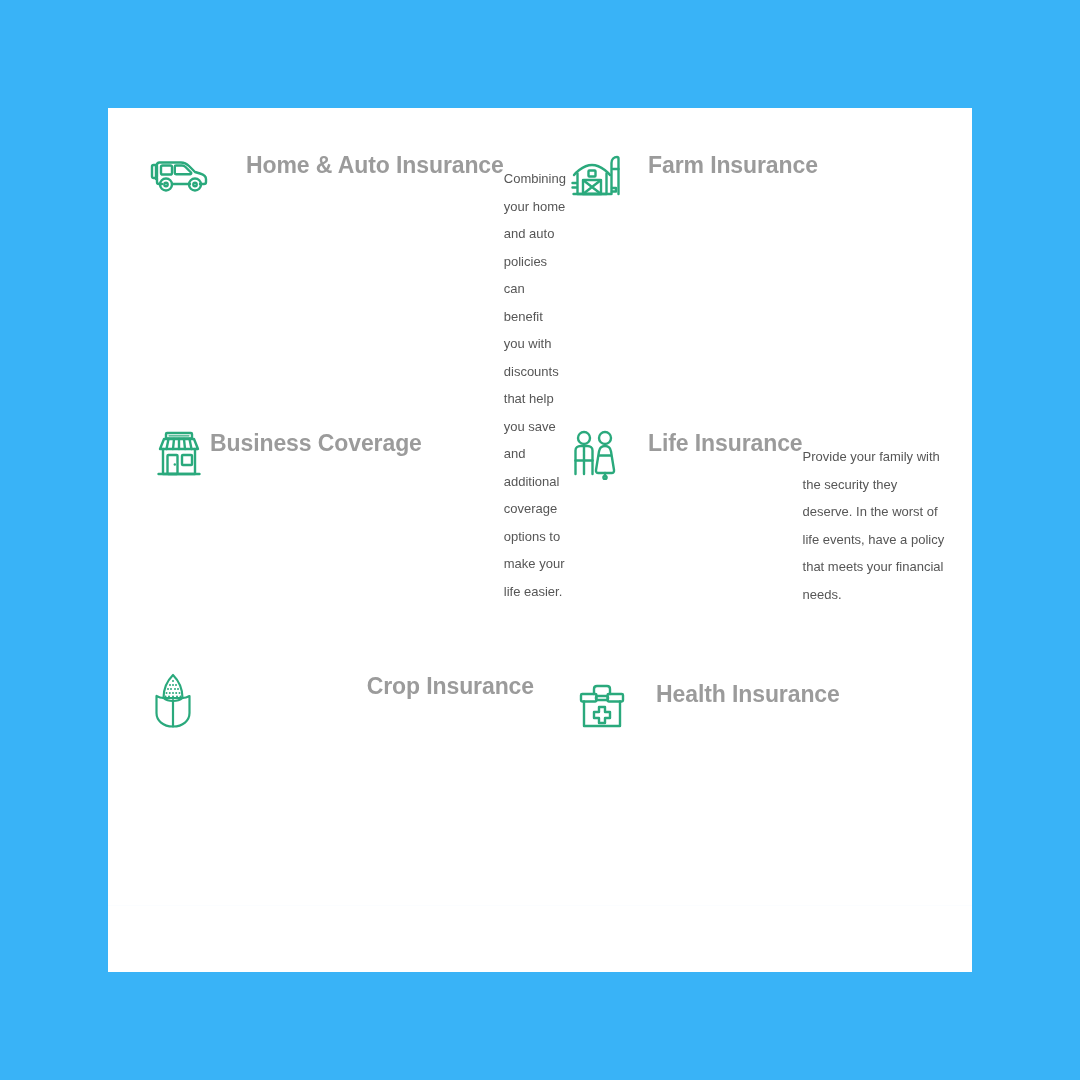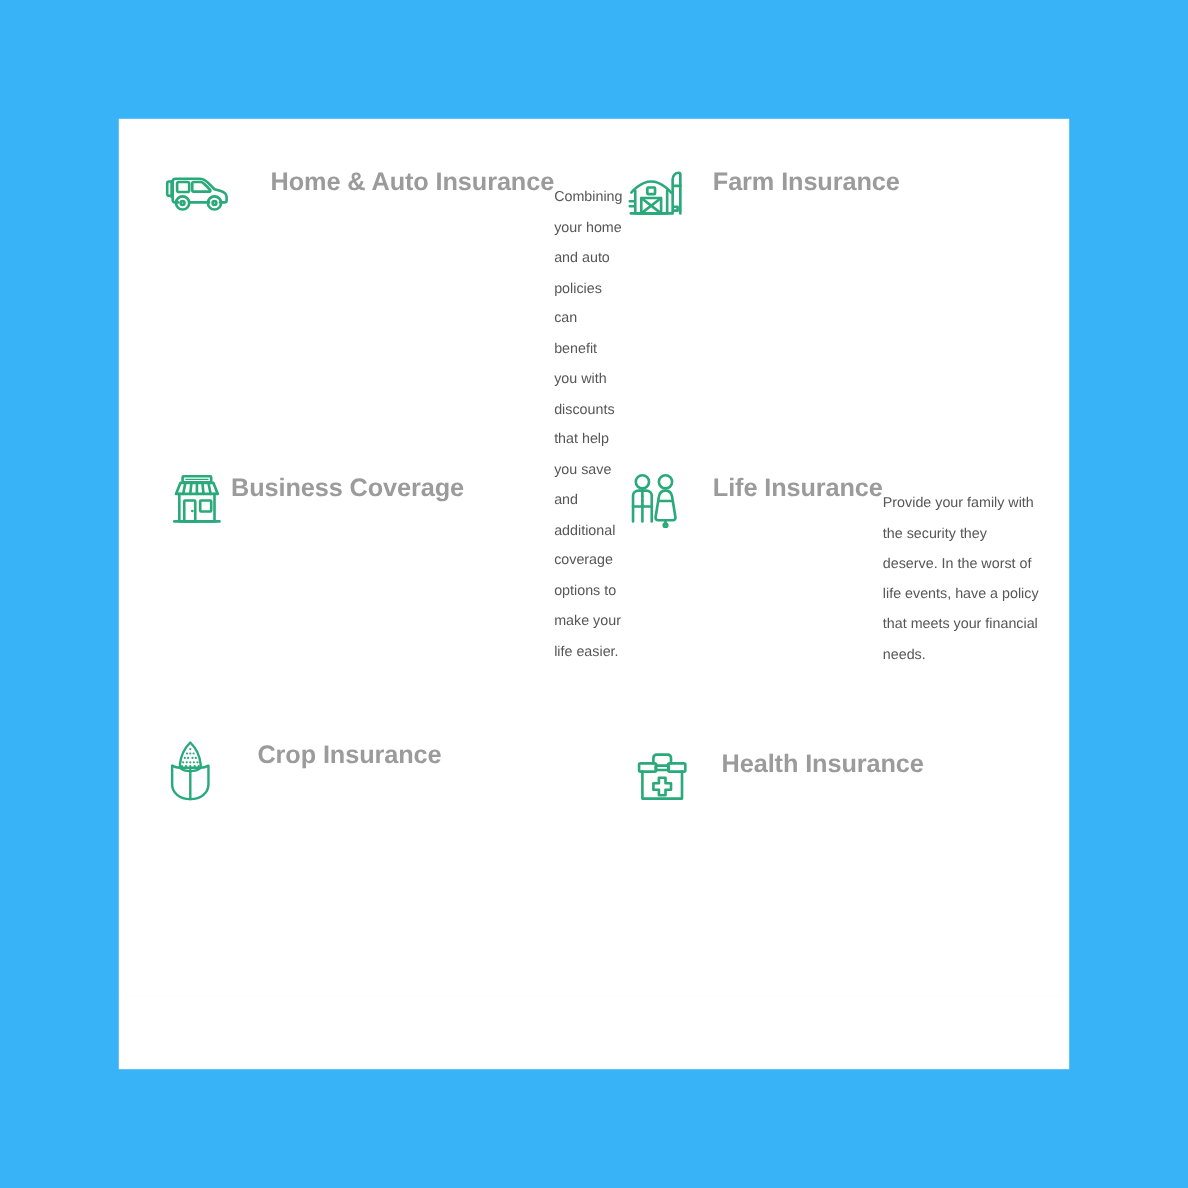--- a/index.html
+++ b/index.html
@@ -70,21 +70,21 @@
   #item-2 .icon-wrap { width: 62px; margin-top: 0px; }
   #item-2 .text-wrap { width: 300px; }
 
   #item-3 { left: 460px; top: 322px; width: 400px; }
   #item-3 .icon-wrap { width: 56px; margin-top: 0px; }
   #item-3 .text-wrap { margin-left: 24px; width: 300px; }
 
   
   #item-4 { left: 34px;  top: 565px; width: 400px; }
   #item-4 .icon-wrap { width: 62px; margin-top: 0px; }
-  #item-4 .text-wrap { margin-left: 30px; width: 300px; }
+  #item-4 .text-wrap { margin-left: 30px; width: 300px; justify-content: flex-end; }
 
   #item-5 { left: 466px; top: 573px; width: 400px; }
   #item-5 .icon-wrap { width: 56px; margin-top: 2px; }
   #item-5 .text-wrap { margin-left: 26px; width: 290px; text-align: right; }
 </style>
 </head>
 <body>
 
 <div id="card">
 

